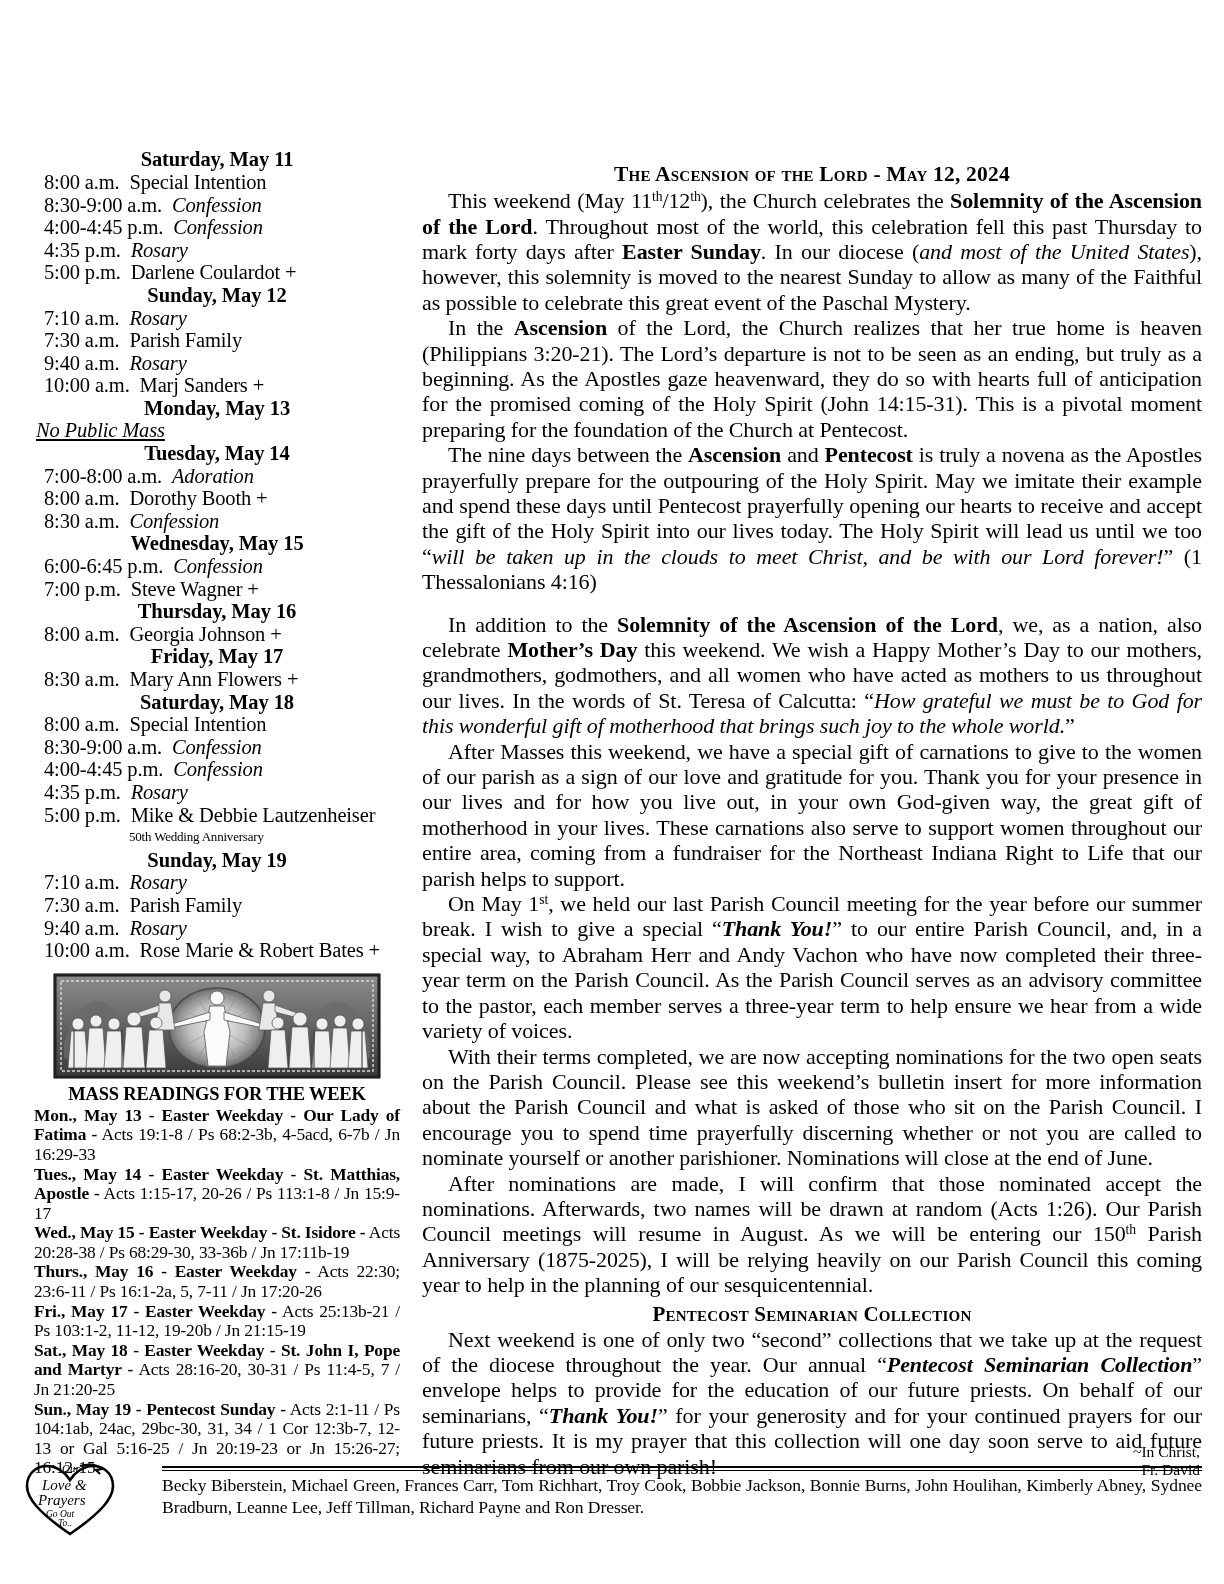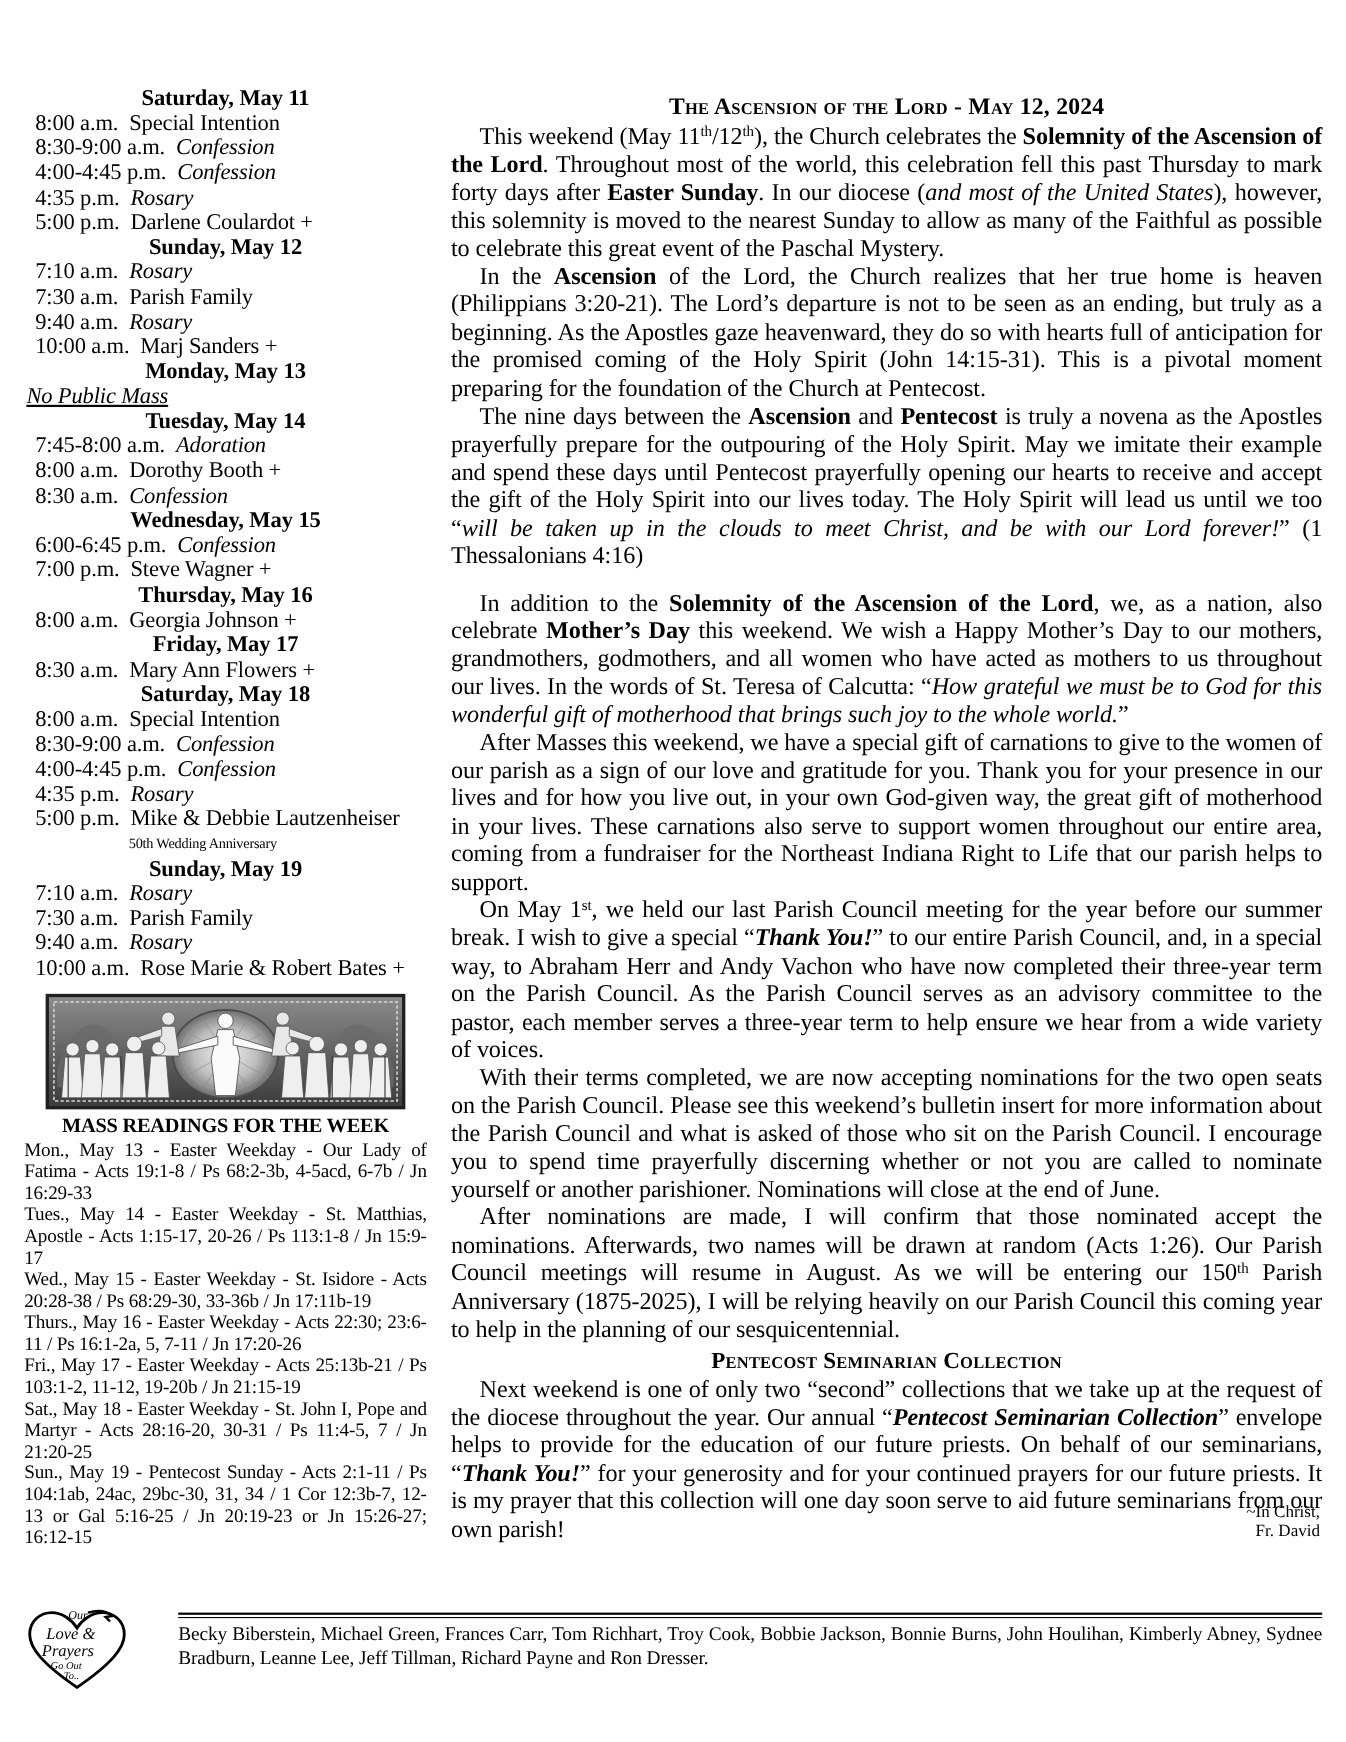--- a/index.html
+++ b/index.html
@@ -17,22 +17,23 @@
   }
   .page {
     width: 1224px;
     height: 1584px;
     position: relative;
     box-sizing: border-box;
     padding: 8px 22px 0 22px;
   }
   .columns {
     display: flex;
-    align-items: center;
+    align-items: flex-end;
     height: 1470px;
+    margin-left: 12px;
   }
   
   .col-left {
     width: 376px;
     flex: 0 0 376px;
     padding-right: 10px;
     box-sizing: border-box;
   }
   .day-head {
     text-align: center;
@@ -78,21 +79,21 @@
     letter-spacing: -0.2px;
   }
   .reading {
     font-size: 17.4px;
     line-height: 19.6px;
     text-align: justify;
     text-justify: inter-word;
     letter-spacing: -0.15px;
     margin: 0;
   }
-  .reading b { font-weight: normal; }
+  .reading b { font-weight: bold; }
 
   
   .col-right {
     flex: 1 1 auto;
     padding-left: 12px;
     box-sizing: border-box;
   }
   .headline {
     text-align: center;
     font-weight: bold;
@@ -187,21 +188,21 @@
           <div class="mass-line"><span>4:35 p.m.</span>&nbsp;&nbsp;<i>Rosary</i></div>
           <div class="mass-line"><span>5:00 p.m.</span>&nbsp;&nbsp;<span>Darlene Coulardot +</span></div>
           <div class="day-head">Sunday, May 12</div>
           <div class="mass-line"><span>7:10 a.m.</span>&nbsp;&nbsp;<i>Rosary</i></div>
           <div class="mass-line"><span>7:30 a.m.</span>&nbsp;&nbsp;<span>Parish Family</span></div>
           <div class="mass-line"><span>9:40 a.m.</span>&nbsp;&nbsp;<i>Rosary</i></div>
           <div class="mass-line"><span>10:00 a.m.</span>&nbsp;&nbsp;<span>Marj Sanders +</span></div>
           <div class="day-head">Monday, May 13</div>
           <div class="mass-line noindent"><i>No Public Mass</i></div>
           <div class="day-head">Tuesday, May 14</div>
-          <div class="mass-line"><span>7:45-8:00 a.m.</span>&nbsp;&nbsp;<i>Adoration</i></div>
+          <div class="mass-line"><span>7:00-8:00 a.m.</span>&nbsp;&nbsp;<i>Adoration</i></div>
           <div class="mass-line"><span>8:00 a.m.</span>&nbsp;&nbsp;<span>Dorothy Booth +</span></div>
           <div class="mass-line"><span>8:30 a.m.</span>&nbsp;&nbsp;<i>Confession</i></div>
           <div class="day-head">Wednesday, May 15</div>
           <div class="mass-line"><span>6:00-6:45 p.m.</span>&nbsp;&nbsp;<i>Confession</i></div>
           <div class="mass-line"><span>7:00 p.m.</span>&nbsp;&nbsp;<span>Steve Wagner +</span></div>
           <div class="day-head">Thursday, May 16</div>
           <div class="mass-line"><span>8:00 a.m.</span>&nbsp;&nbsp;<span>Georgia Johnson +</span></div>
           <div class="day-head">Friday, May 17</div>
           <div class="mass-line"><span>8:30 a.m.</span>&nbsp;&nbsp;<span>Mary Ann Flowers +</span></div>
           <div class="day-head">Saturday, May 18</div>

